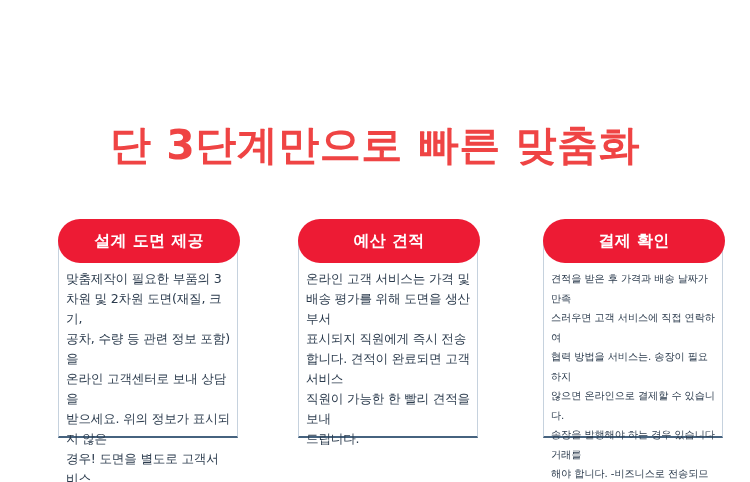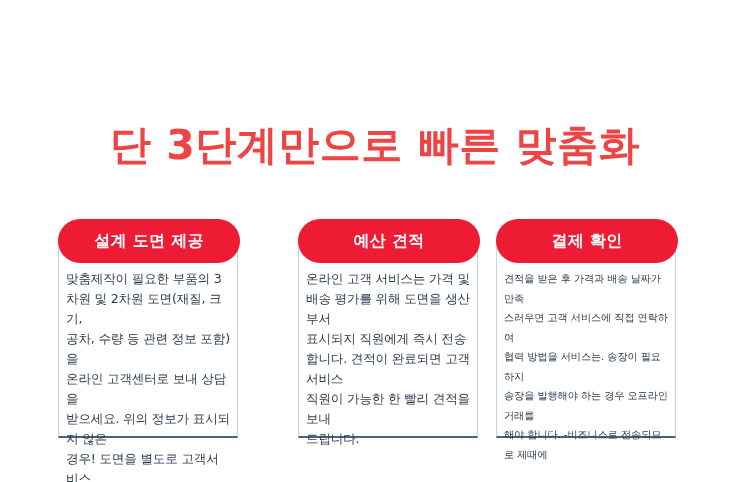--- a/index.html
+++ b/index.html
@@ -52,21 +52,21 @@
     width: 180px;
     height: 198px;
     background: #ffffff;
     border: 1px solid #c6d2de;
     border-bottom: 2px solid #46637f;
     box-sizing: border-box;
   }
 
   .card-1 { left: 58px; }
   .card-2 { left: 298px; }
-  .card-3 { left: 496px; }
+  .card-3 { left: 543px; }
 
   .card-header {
     position: absolute;
     top: -22px;
     left: -1px;
     width: 182px;
     height: 44px;
     background: #ed1b34;
     border-radius: 22px;
     display: flex;
@@ -142,20 +142,21 @@
         <p>드립니다.</p>
       </div>
     </div>
 
     <div class="card card-3">
       <div class="card-header">결제 확인</div>
       <div class="card-body body-sm">
         <p>견적을 받은 후 가격과 배송 날짜가 만족</p>
         <p>스러우면 고객 서비스에 직접 연락하여</p>
         <p>협력 방법을 서비스는. 송장이 필요하지</p>
-        <p>송장을 발행해야 하는 경우 오프라인 거래를</p>
+        <p>않으면 온라인으로 결제할 수 있습니다.</p>
+        <p>송장을 발행해야 하는 경우 있습니다 거래를</p>
         <p>해야 합니다. -비즈니스로 전송되므로 제때에</p>
 
       </div>
     </div>
 
   </div>
 </div>
 
 </body></html>

